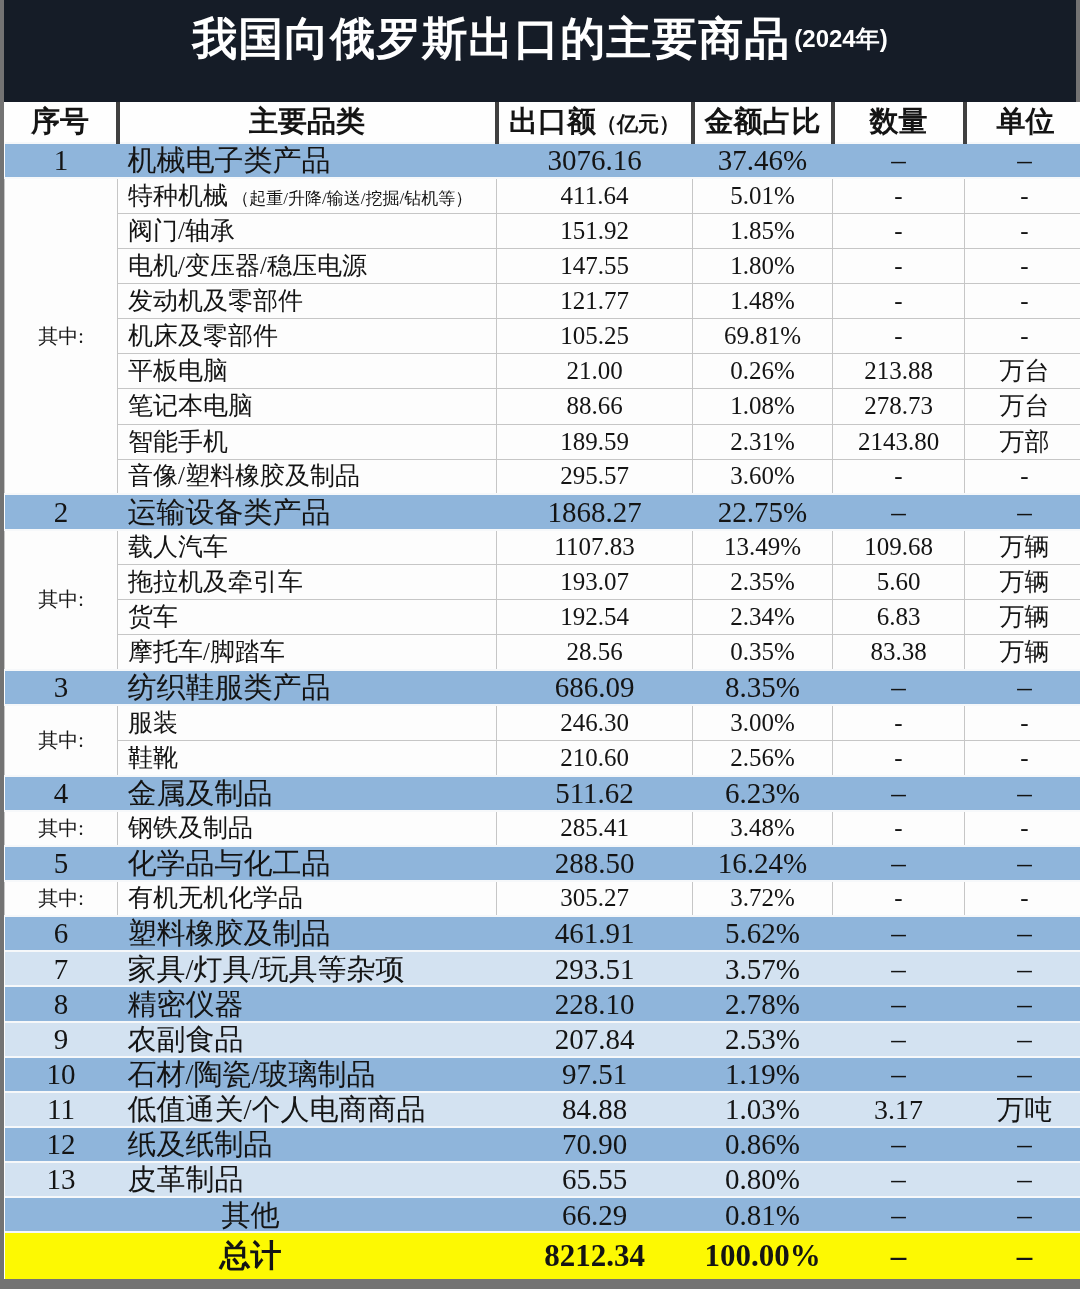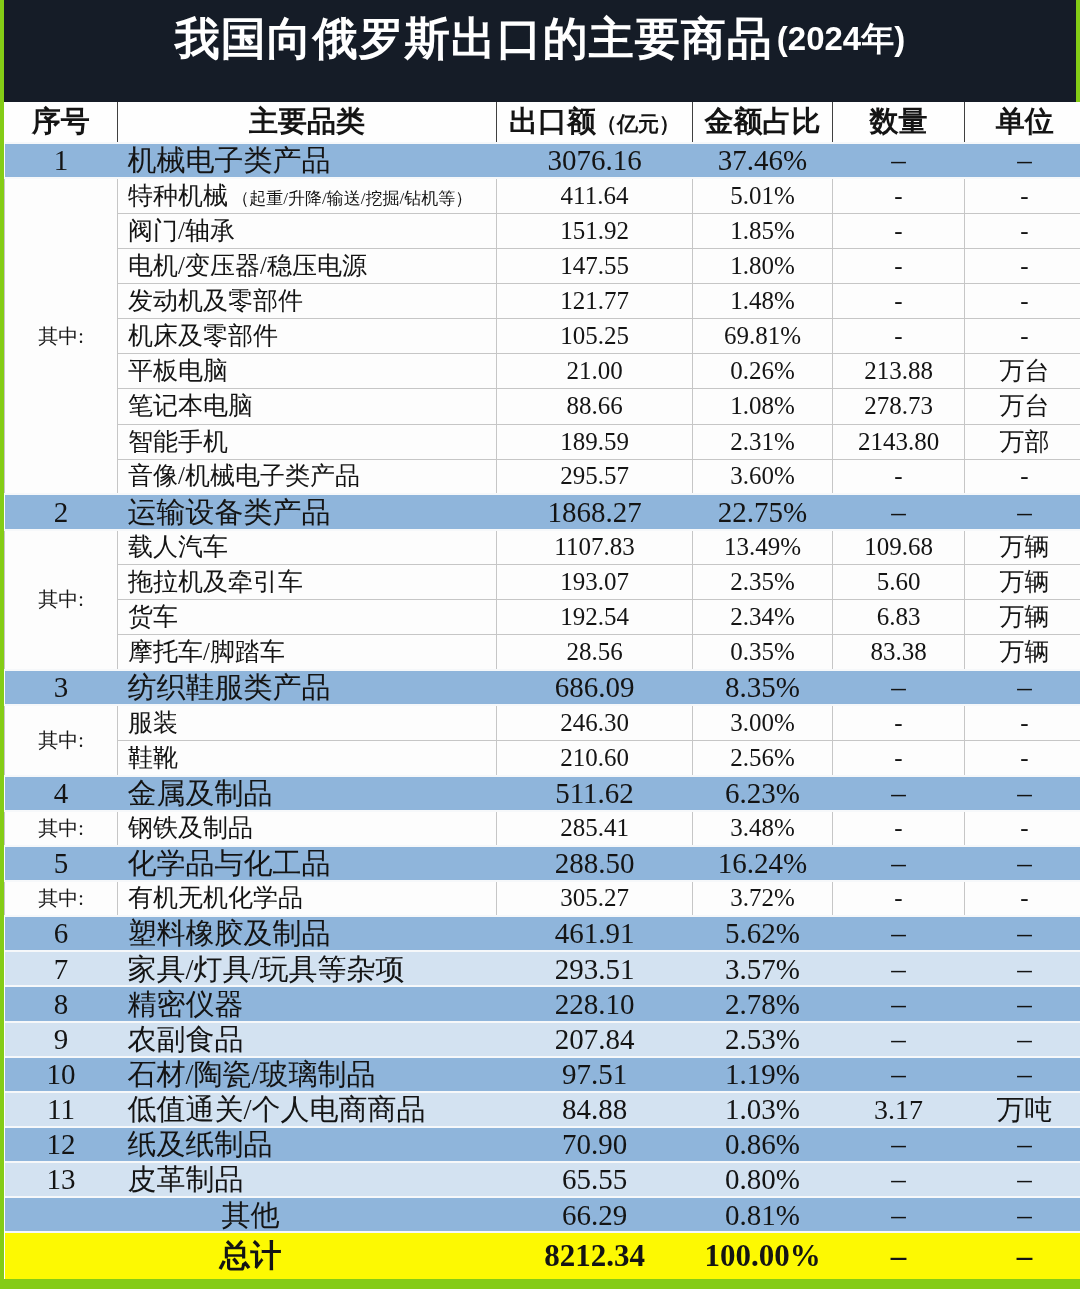--- a/index.html
+++ b/index.html
@@ -1,42 +1,42 @@
 <!DOCTYPE html>
 <html><head>
 <meta charset="utf-8">
 <style>
   html,body{margin:0;padding:0;background:#10161f;}
   .frame{
     width:1080px;height:1289px;box-sizing:border-box;
-    background:#84cc16;
+    background:#737373;
     padding:0 4px 10px 4px;
     display:flex;flex-direction:column;
     font-family:"Liberation Serif","DejaVu Serif",serif;
     color:#141414;
   }
   .titlebar{
     height:102px;flex:0 0 auto;
     display:flex;align-items:flex-start;justify-content:center;
     padding-top:13px;box-sizing:border-box;
     background:#151c27;color:#ffffff;
     font-family:"Liberation Sans","DejaVu Sans",sans-serif;font-weight:bold;
   }
   .title-main{font-size:45px;line-height:52px;letter-spacing:1px;}
-  .title-year{font-size:33px;line-height:52px;margin-left:4px;}
+  .title-year{font-size:24px;line-height:52px;margin-left:4px;}
   table{
     width:100%;flex:1 1 auto;
     border-collapse:collapse;table-layout:fixed;
     background:#fdfdfd;
   }
   thead th{
     background:#fefefe;
     font-family:"Liberation Sans","DejaVu Sans",sans-serif;
     font-weight:bold;font-size:29px;height:38px;
-    border-left:1px solid #404040;padding:0;text-align:center;
+    border-left:4px solid #404040;padding:0;text-align:center;
   }
   thead th:first-child{border-left:none;}
   .unit-small{font-size:21px;}
   tbody tr{height:35px;}
   tbody td{
     text-align:center;vertical-align:middle;padding:0;
     line-height:1.05;
   }
   .bg-blue td{background:#8fb5db;border-top:2px solid #f6f8fa;border-bottom:2px solid #f6f8fa;}
   .bg-light td{background:#d3e2f1;border-top:2px solid #f6f8fa;border-bottom:2px solid #f6f8fa;}
@@ -140,21 +140,21 @@
           <td class="c-unit">万台</td>
         </tr>
         <tr class="r-sub bg-white">
           <td class="c-label">智能手机</td>
           <td class="c-val">189.59</td>
           <td class="c-pct">2.31%</td>
           <td class="c-qty">2143.80</td>
           <td class="c-unit">万部</td>
         </tr>
         <tr class="r-sub bg-white">
-          <td class="c-label">音像/机械电子类产品</td>
+          <td class="c-label">音像/塑料橡胶及制品</td>
           <td class="c-val">295.57</td>
           <td class="c-pct">3.60%</td>
           <td class="c-qty">-</td>
           <td class="c-unit">-</td>
         </tr>
         <tr class="r-main bg-blue">
           <td class="c-no">2</td>
           <td class="c-label">运输设备类产品</td>
           <td class="c-val">1868.27</td>
           <td class="c-pct">22.75%</td>

